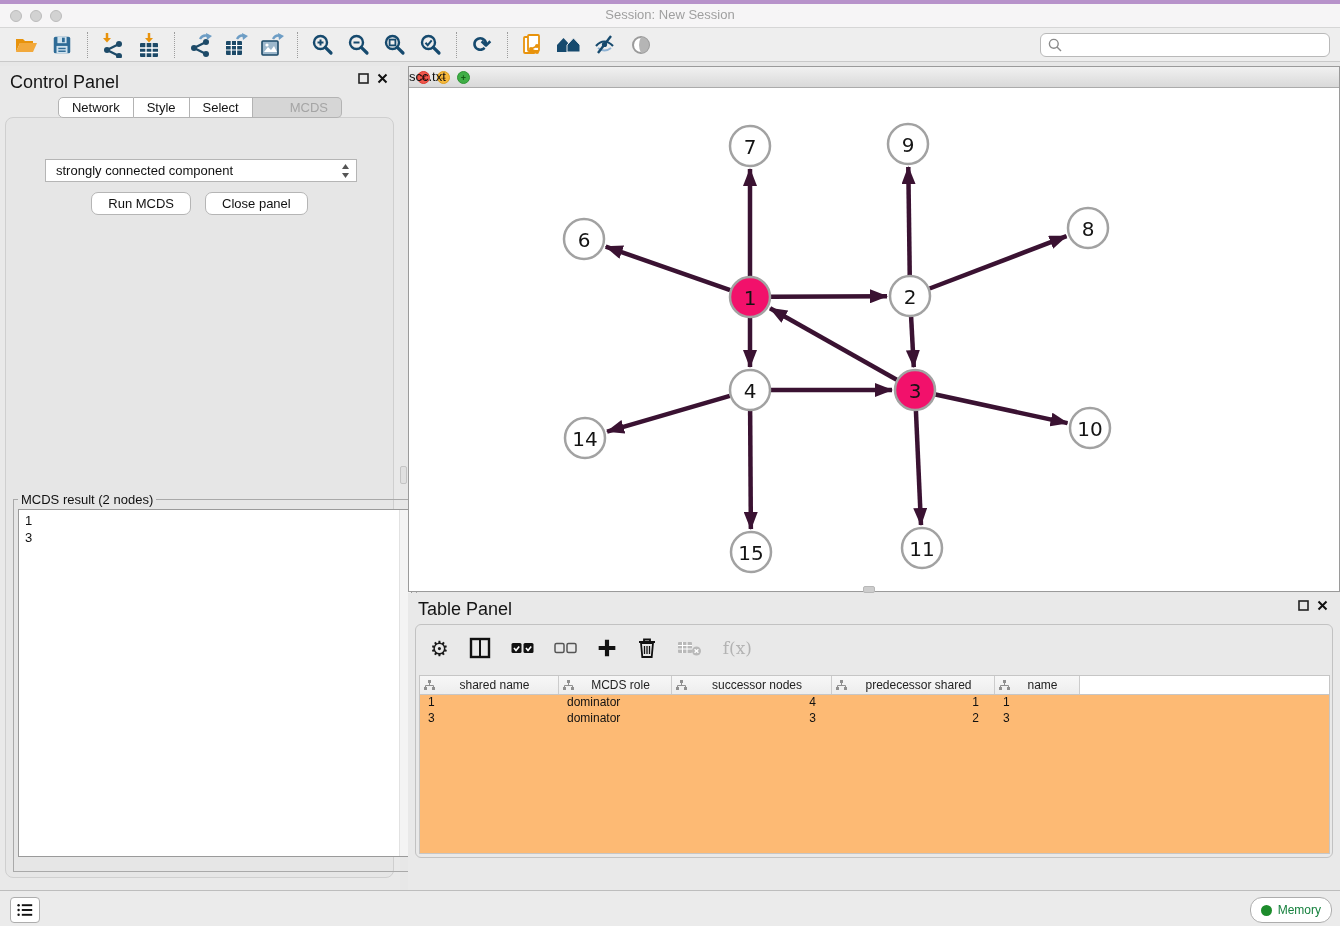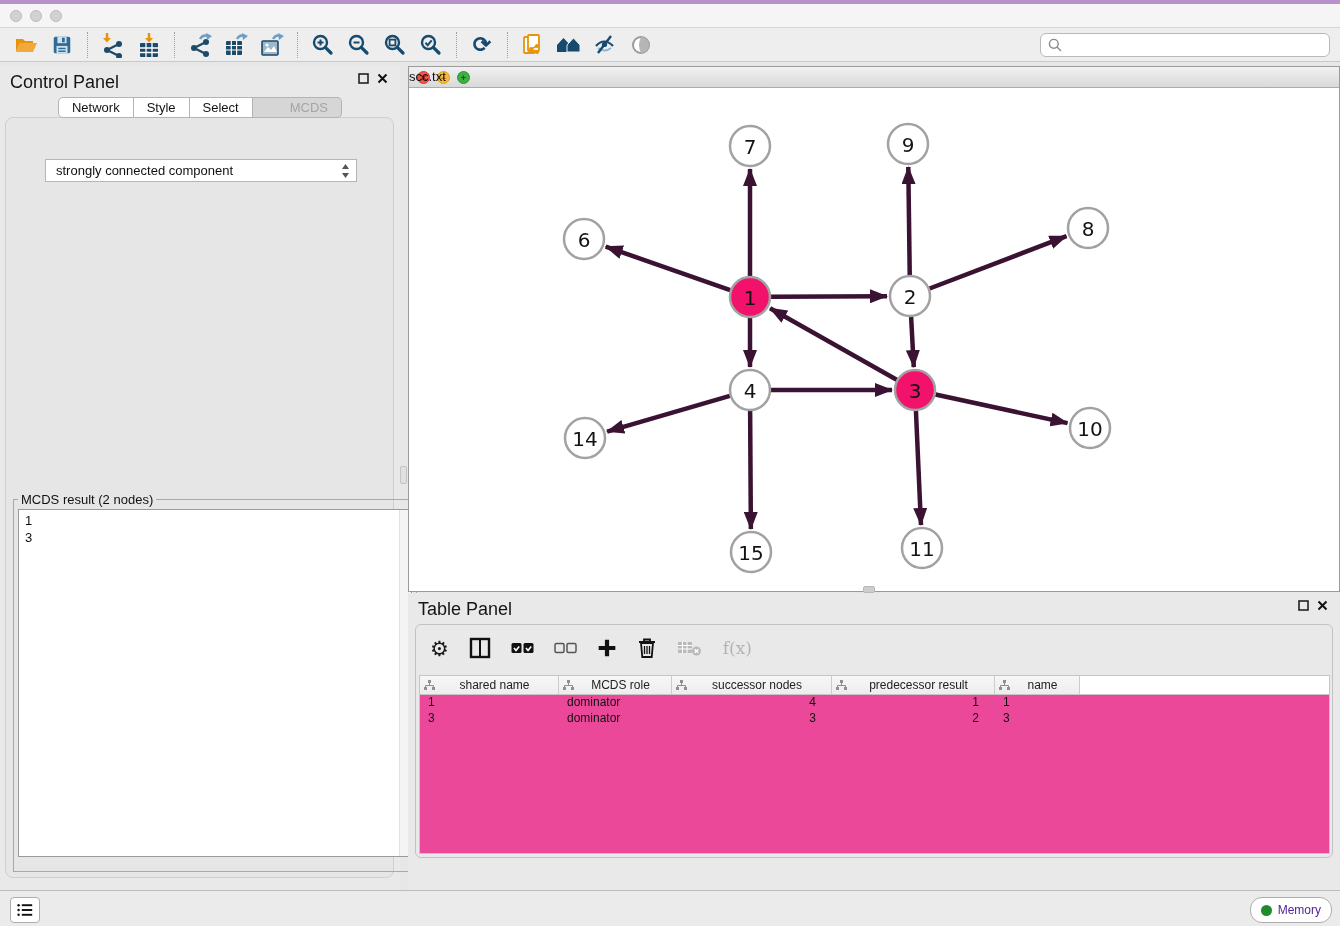--- a/index.html
+++ b/index.html
@@ -75,52 +75,53 @@
   
   .table-panel { position:absolute; left:408px; top:593px; width:932px; height:297px; background:#e9e9e9; }
   .tp-box { position:absolute; left:7px; top:31px; width:918px; height:234px;
             border:1px solid #c2c2c2; border-radius:6px; background:#e9e9e9; }
   .tp-toolbar { position:absolute; left:0; top:0; width:100%; height:46px; display:flex;
                 align-items:center; gap:20px; padding-left:14px; }
   .tp-tbtn { display:flex; align-items:center; justify-content:center; }
   .gear-glyph { font-size:21px; color:#1a1a1a; line-height:1; }
   .fx { font-family:"DejaVu Serif", serif; font-size:17px; color:#b3b3b3; }
   .tablewrap { position:absolute; left:3px; top:50px; width:911px; height:179px;
-               background:#ec4899; border:1px solid #c6c6c6; overflow:hidden; }
+               background:#fdba74; border:1px solid #c6c6c6; overflow:hidden; }
   .thead { display:flex; height:19px; background:linear-gradient(#f7f7f7,#ededed);
            border-bottom:1px solid #c6c6c6; }
   .th { display:flex; align-items:center; font-size:12px; color:#222;
         border-right:1px solid #cccccc; padding:0 4px; position:relative; }
   .th .th-label { flex:1; text-align:center; }
   .th-filler { flex:1; background:#fff; border-right:none; }
   .trow { display:flex; height:16px; font-size:12px; color:#111; }
   .td { padding:0 8px; overflow:hidden; white-space:nowrap; }
   .td.r { text-align:right; padding-right:16px; }
   .tp-tabrow { position:absolute; left:0; top:272px; width:100%; display:flex; justify-content:center; }
 
   
   .statusbar { position:absolute; left:0; top:890px; width:1340px; height:36px;
                background:#ebebeb; border-top:1px solid #bdbdbd; }
   .sb-left { position:absolute; left:10px; top:6px; width:30px; height:26px; background:#fff;
              border:1px solid #adadad; border-radius:4px; display:flex; align-items:center; justify-content:center; }
   .sb-mem { position:absolute; right:8px; top:6px; height:26px; padding:0 10px; background:#fff;
             border:1px solid #adadad; border-radius:12px; display:flex; align-items:center; gap:6px;
-            font-size:12px; color:#4c1d95; }
+            font-size:12px; color:#15803d; }
   .memdot { width:11px; height:11px; border-radius:50%; background:#1d8c2c; }
   svg { display:block; }
 </style>
 </head>
 <body>
 
 <div class="titlebar">
   <div class="traffic">
     <span></span>
     <span></span>
     <span></span>
   </div>
+  <div class="win-title">Session: New Session</div>
 </div>
 
 <div class="toolbar">
   <div class="tbtn">
     <svg width="24" height="24" viewBox="0 0 24 24">
       <path fill="#e8930c" d="M2 6h7l2 2h8v2H6l-4 9V6z"></path>
       <path fill="#f2a93c" d="M6 10h17l-4 9H2z"></path>
     </svg>
   </div>
   <div class="tbtn">
@@ -269,20 +270,24 @@
     <div class="tab">Select</div>
     <div class="tab selected">MCDS</div>
   </div>
   <div class="cp-inner">
     <div class="dropdown">
       <span class="dd-label">strongly connected component</span>
       <svg width="9" height="16" viewBox="0 0 9 16">
         <path d="M4.5 1 L8 6 H1 Z" fill="#555"></path>
         <path d="M1 10 H8 L4.5 15 Z" fill="#555"></path>
       </svg>
+    </div>
+    <div class="btnrow">
+      <div class="pbtn">Run MCDS</div>
+      <div class="pbtn">Close panel</div>
     </div>
     <fieldset class="result-fs">
       <legend>MCDS result (2 nodes)</legend>
       <div class="result-box">
         <div id="result-lines">
             <div>1</div>
             <div>3</div>
           </div>
         <div class="result-scroll"></div>
       </div>
@@ -471,21 +476,21 @@
           </div>
           <div class="th" style="width: 163px;">
             <span>
               <svg width="11" height="11" viewBox="0 0 11 11">
                 <rect x="4" y="0" width="3" height="3" fill="#8f8f8f"></rect>
                 <rect x="0" y="7" width="3" height="3" fill="#8f8f8f"></rect>
                 <rect x="8" y="7" width="3" height="3" fill="#8f8f8f"></rect>
                 <path d="M5.5 3v2.5M1.5 7V5.5h8V7" stroke="#8f8f8f" fill="none" stroke-width="1"></path>
               </svg>
             </span>
-            <span class="th-label">predecessor result</span>
+            <span class="th-label">predecessor shared</span>
           </div>
           <div class="th" style="width: 85px;">
             <span>
               <svg width="11" height="11" viewBox="0 0 11 11">
                 <rect x="4" y="0" width="3" height="3" fill="#8f8f8f"></rect>
                 <rect x="0" y="7" width="3" height="3" fill="#8f8f8f"></rect>
                 <rect x="8" y="7" width="3" height="3" fill="#8f8f8f"></rect>
                 <path d="M5.5 3v2.5M1.5 7V5.5h8V7" stroke="#8f8f8f" fill="none" stroke-width="1"></path>
               </svg>
             </span>

